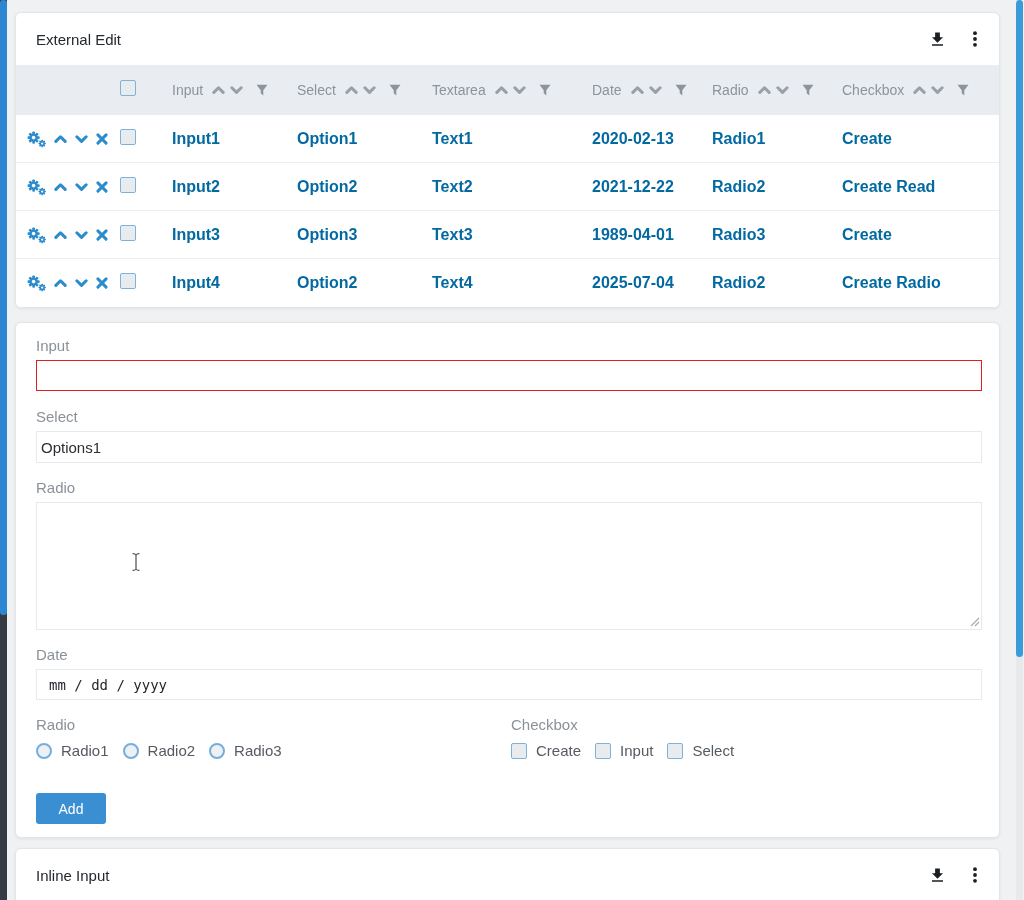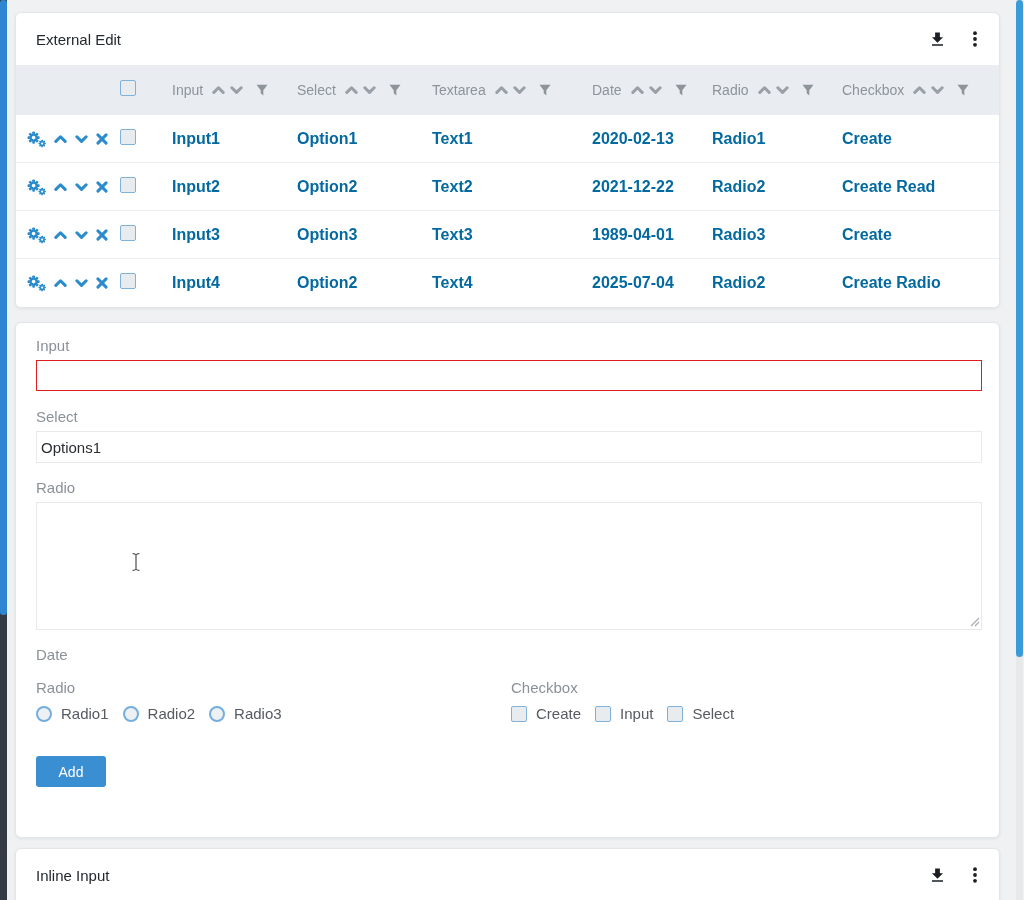--- a/index.html
+++ b/index.html
@@ -480,20 +480,21 @@
       </span>
       <span class="resize-grip">
         <svg width="10" height="10" viewBox="0 0 10 10">
             <path d="M9 1 L1 9 M9 5 L5 9" stroke="#a8adb3" stroke-width="1.2"></path>
           </svg>
       </span>
     </div>
 
     <div class="spacer16"></div>
     <div class="f-label">Date</div>
+    <input class="f-date" type="text" placeholder="mm / dd / yyyy" style="">
 
     <div class="rc-row">
       <div class="rc-col-left">
         <div class="f-label">Radio</div>
         <div class="opt-row">
           <span class="opt-item">
             <span class="radio-dot"></span>
             <span class="txt">Radio1</span>
           </span>
           <span class="opt-item">

